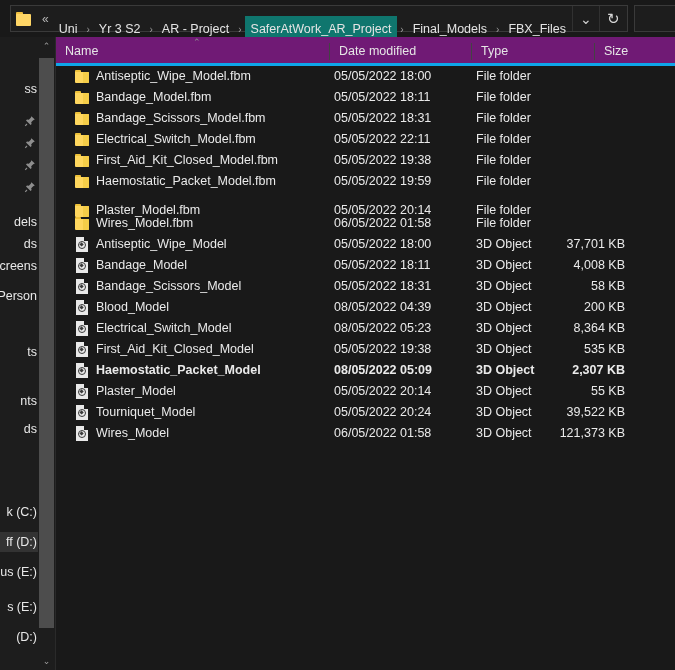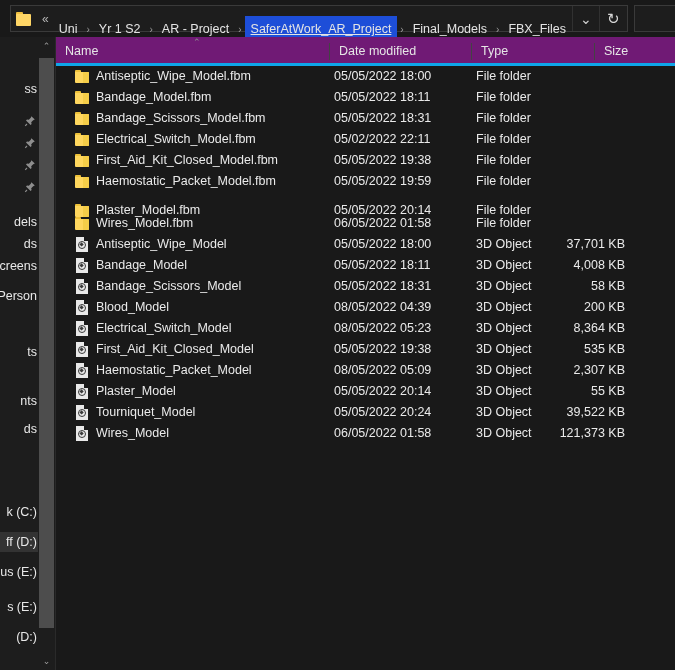--- a/index.html
+++ b/index.html
@@ -35,21 +35,21 @@
     position: absolute; left: 0; top: 2px; width: 15px; height: 12px;
     background: #ffd666; border-radius: 1px;
   }
   .crumb-sep-chevrons {
     color: #b8b8b8; font-size: 12px; padding: 0 5px; letter-spacing: -1px;
   }
   .crumb {
     color: #e4e4e4; font-size: 12.5px; padding: 5px 6px; white-space: nowrap;
     line-height: 16px;
   }
-  .crumb.sel { background: #1d4ed8; text-decoration: underline; }
+  .crumb.sel { background: #0f766e; }
   .crumb-arrow {
     color: #9d9d9d; font-size: 10px; padding: 0 3px; user-select: none;
   }
   .addr-spacer { flex: 1; }
   .addr-chev {
     width: 28px; height: 25px; display: flex; align-items: center;
     justify-content: center; color: #d0d0d0; font-size: 11px;
     border-left: 1px solid #313131;
   }
   .addr-refresh {
@@ -190,21 +190,21 @@
 <div class="addressbar">
   <div class="addr-box">
     <span class="addr-folder-icon">
       <span class="tab"></span>
         <span class="body"></span>
     </span>
     <span class="crumb-sep-chevrons">«</span>
     <span id="crumb-host" style="display:flex;align-items:center;margin-top:21px;">
         <span class="crumb">Uni</span>
         <span class="crumb-arrow">›</span>
-        <span class="crumb">Yr 1 S2</span>
+        <span class="crumb">Yr 3 S2</span>
         <span class="crumb-arrow">›</span>
         <span class="crumb">AR - Project</span>
         <span class="crumb-arrow">›</span>
         <span class="crumb sel">SaferAtWork_AR_Project</span>
         <span class="crumb-arrow">›</span>
         <span class="crumb">Final_Models</span>
         <span class="crumb-arrow">›</span>
         <span class="crumb">FBX_Files</span>
       </span>
     <span class="addr-spacer"></span>
@@ -357,21 +357,21 @@
         <span class="cell c-type">File folder</span>
         <span class="cell c-size"></span>
       </div>
       <div class="row" style="top: 63px;">
         <span class="icon-wrap ic-folder">
           <span class="tab"></span>
           <span class="body"></span>
           <span class="fold"></span>
         </span>
         <span class="cell c-name">Electrical_Switch_Model.fbm</span>
-        <span class="cell c-date">05/02/2022 22:11</span>
+        <span class="cell c-date">05/05/2022 22:11</span>
         <span class="cell c-type">File folder</span>
         <span class="cell c-size"></span>
       </div>
       <div class="row" style="top: 84px;">
         <span class="icon-wrap ic-folder">
           <span class="tab"></span>
           <span class="body"></span>
           <span class="fold"></span>
         </span>
         <span class="cell c-name">First_Aid_Kit_Closed_Model.fbm</span>
@@ -471,21 +471,21 @@
         <span class="icon-wrap">
           <span class="ic-doc"></span>
           <span class="ic-doc-corner"></span>
           <span class="ic-cube"></span>
         </span>
         <span class="cell c-name">First_Aid_Kit_Closed_Model</span>
         <span class="cell c-date">05/05/2022 19:38</span>
         <span class="cell c-type">3D Object</span>
         <span class="cell c-size">535 KB</span>
       </div>
-      <div class="row" style="top: 294px;">
+      <div class="row" style="top: 294px; font-weight: bold;">
         <span class="icon-wrap">
           <span class="ic-doc"></span>
           <span class="ic-doc-corner"></span>
           <span class="ic-cube"></span>
         </span>
         <span class="cell c-name">Haemostatic_Packet_Model</span>
         <span class="cell c-date">08/05/2022 05:09</span>
         <span class="cell c-type">3D Object</span>
         <span class="cell c-size">2,307 KB</span>
       </div>

